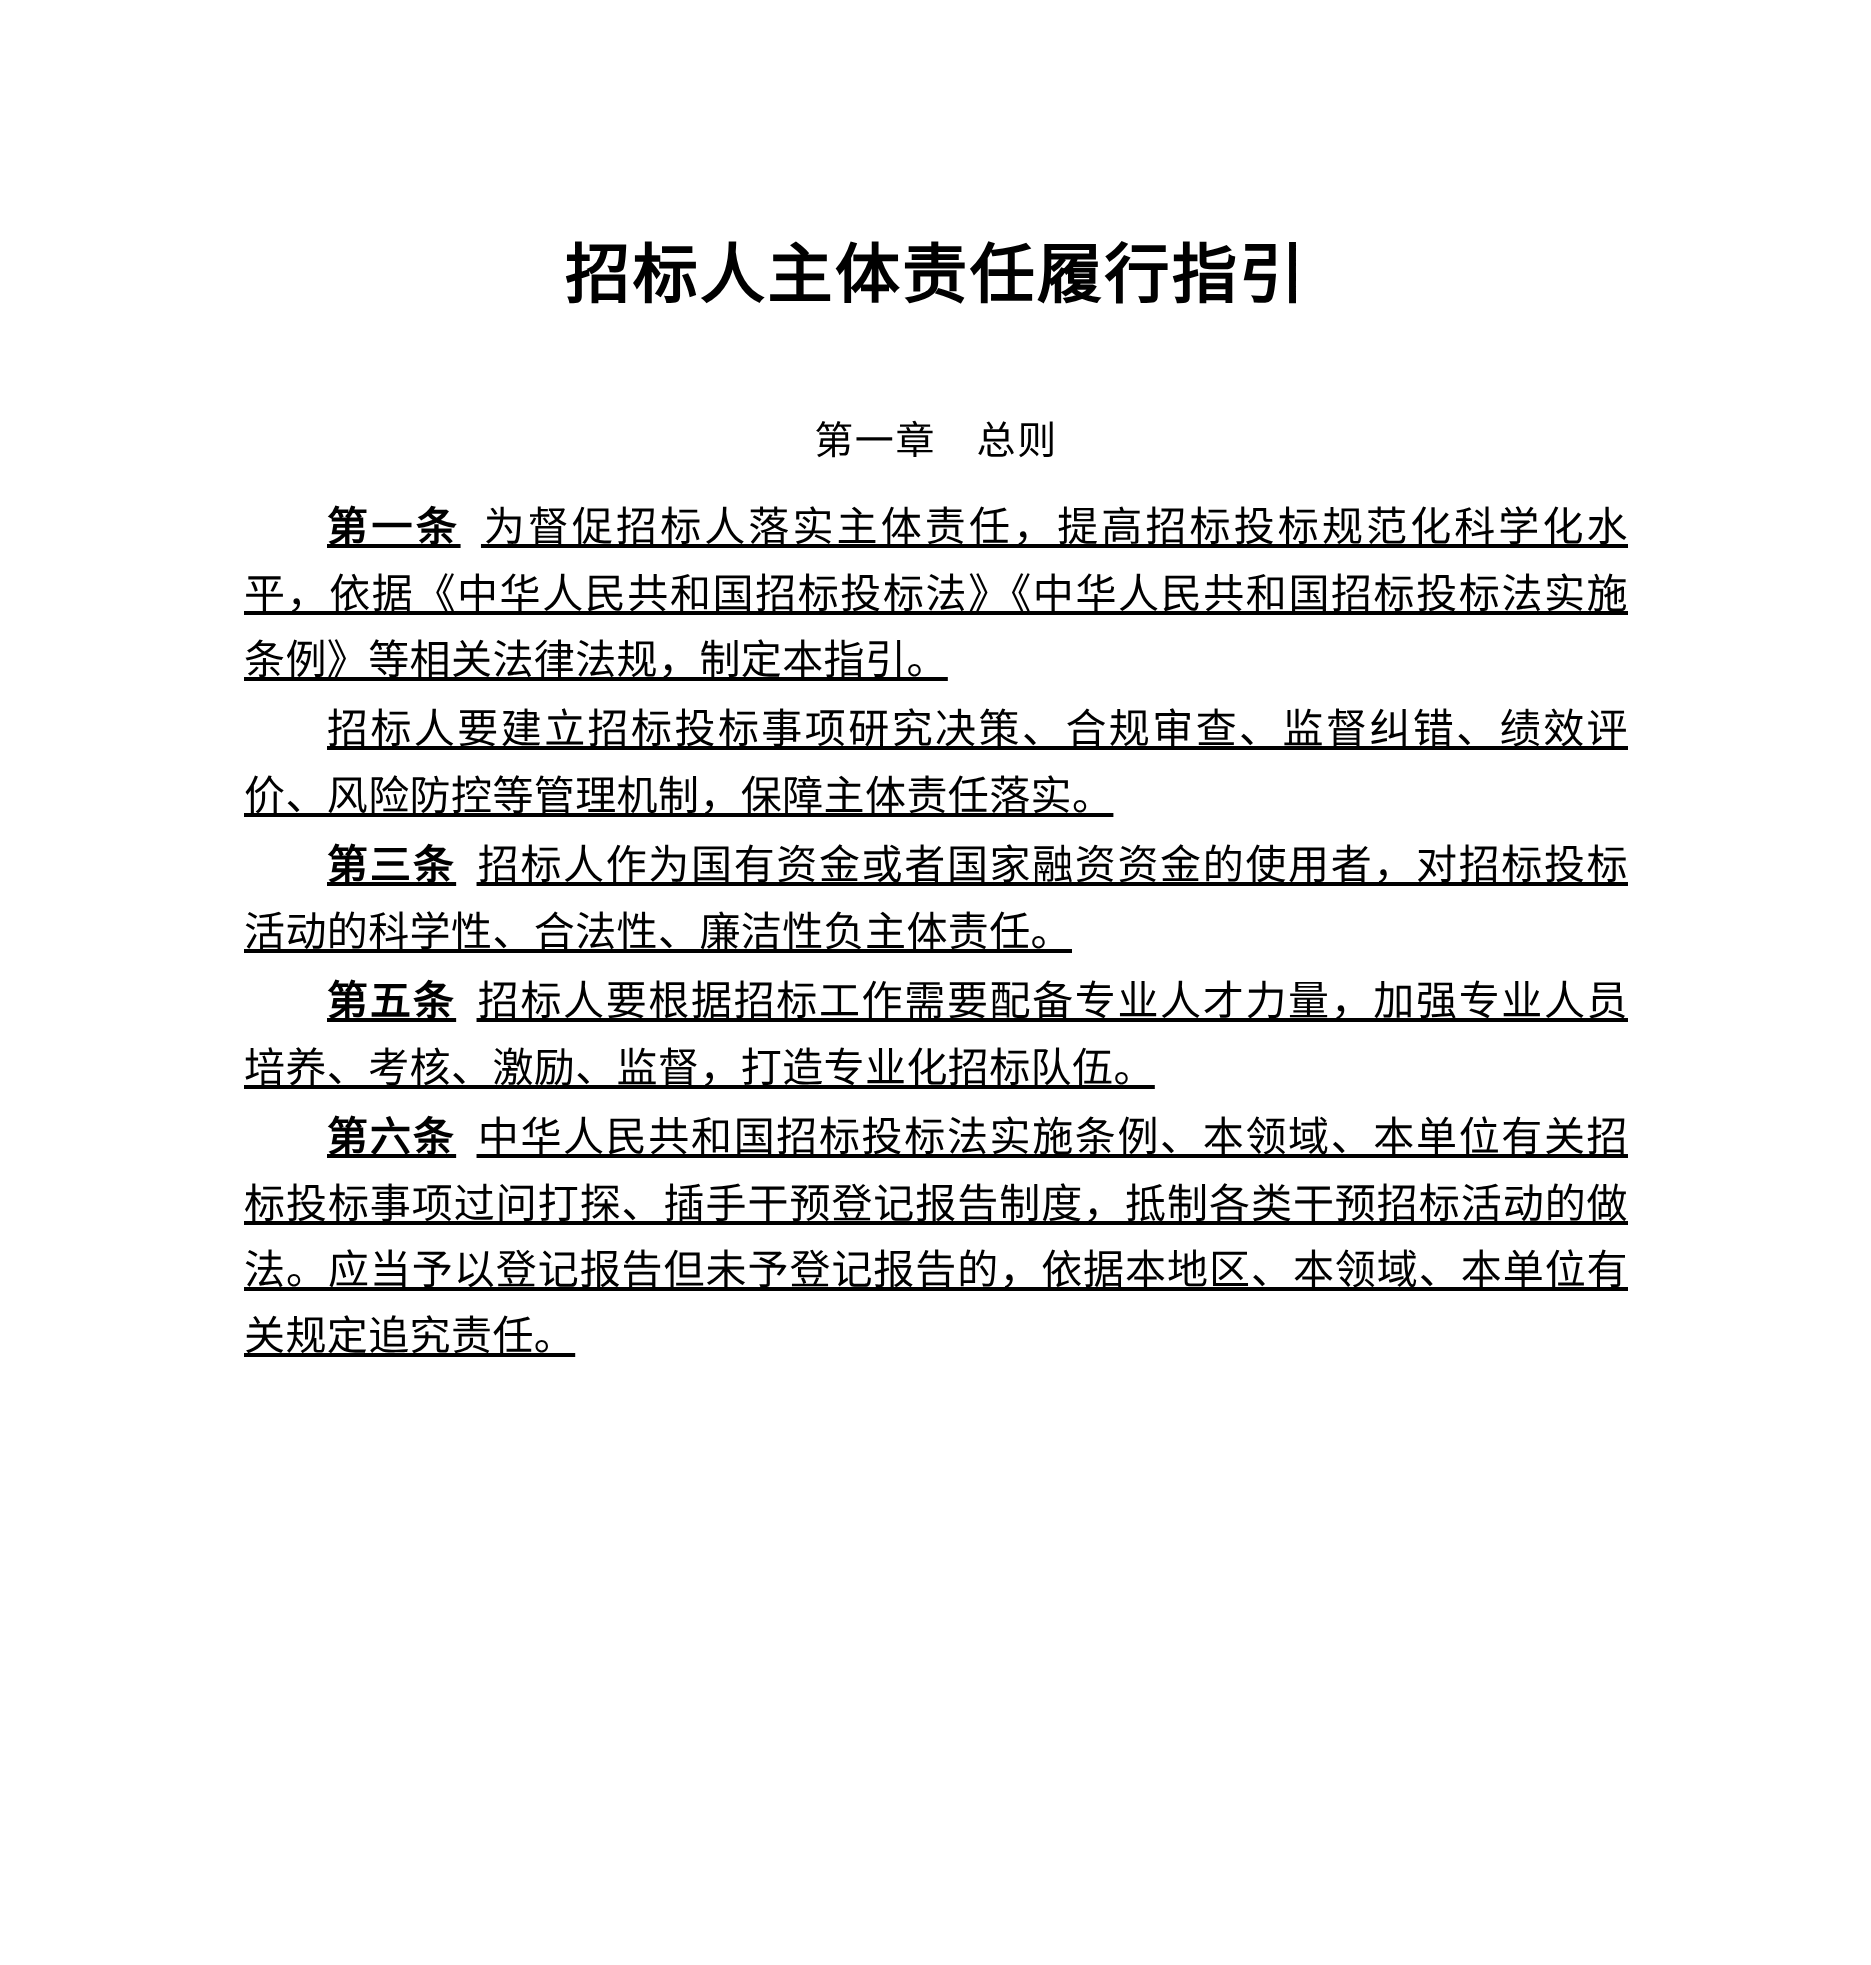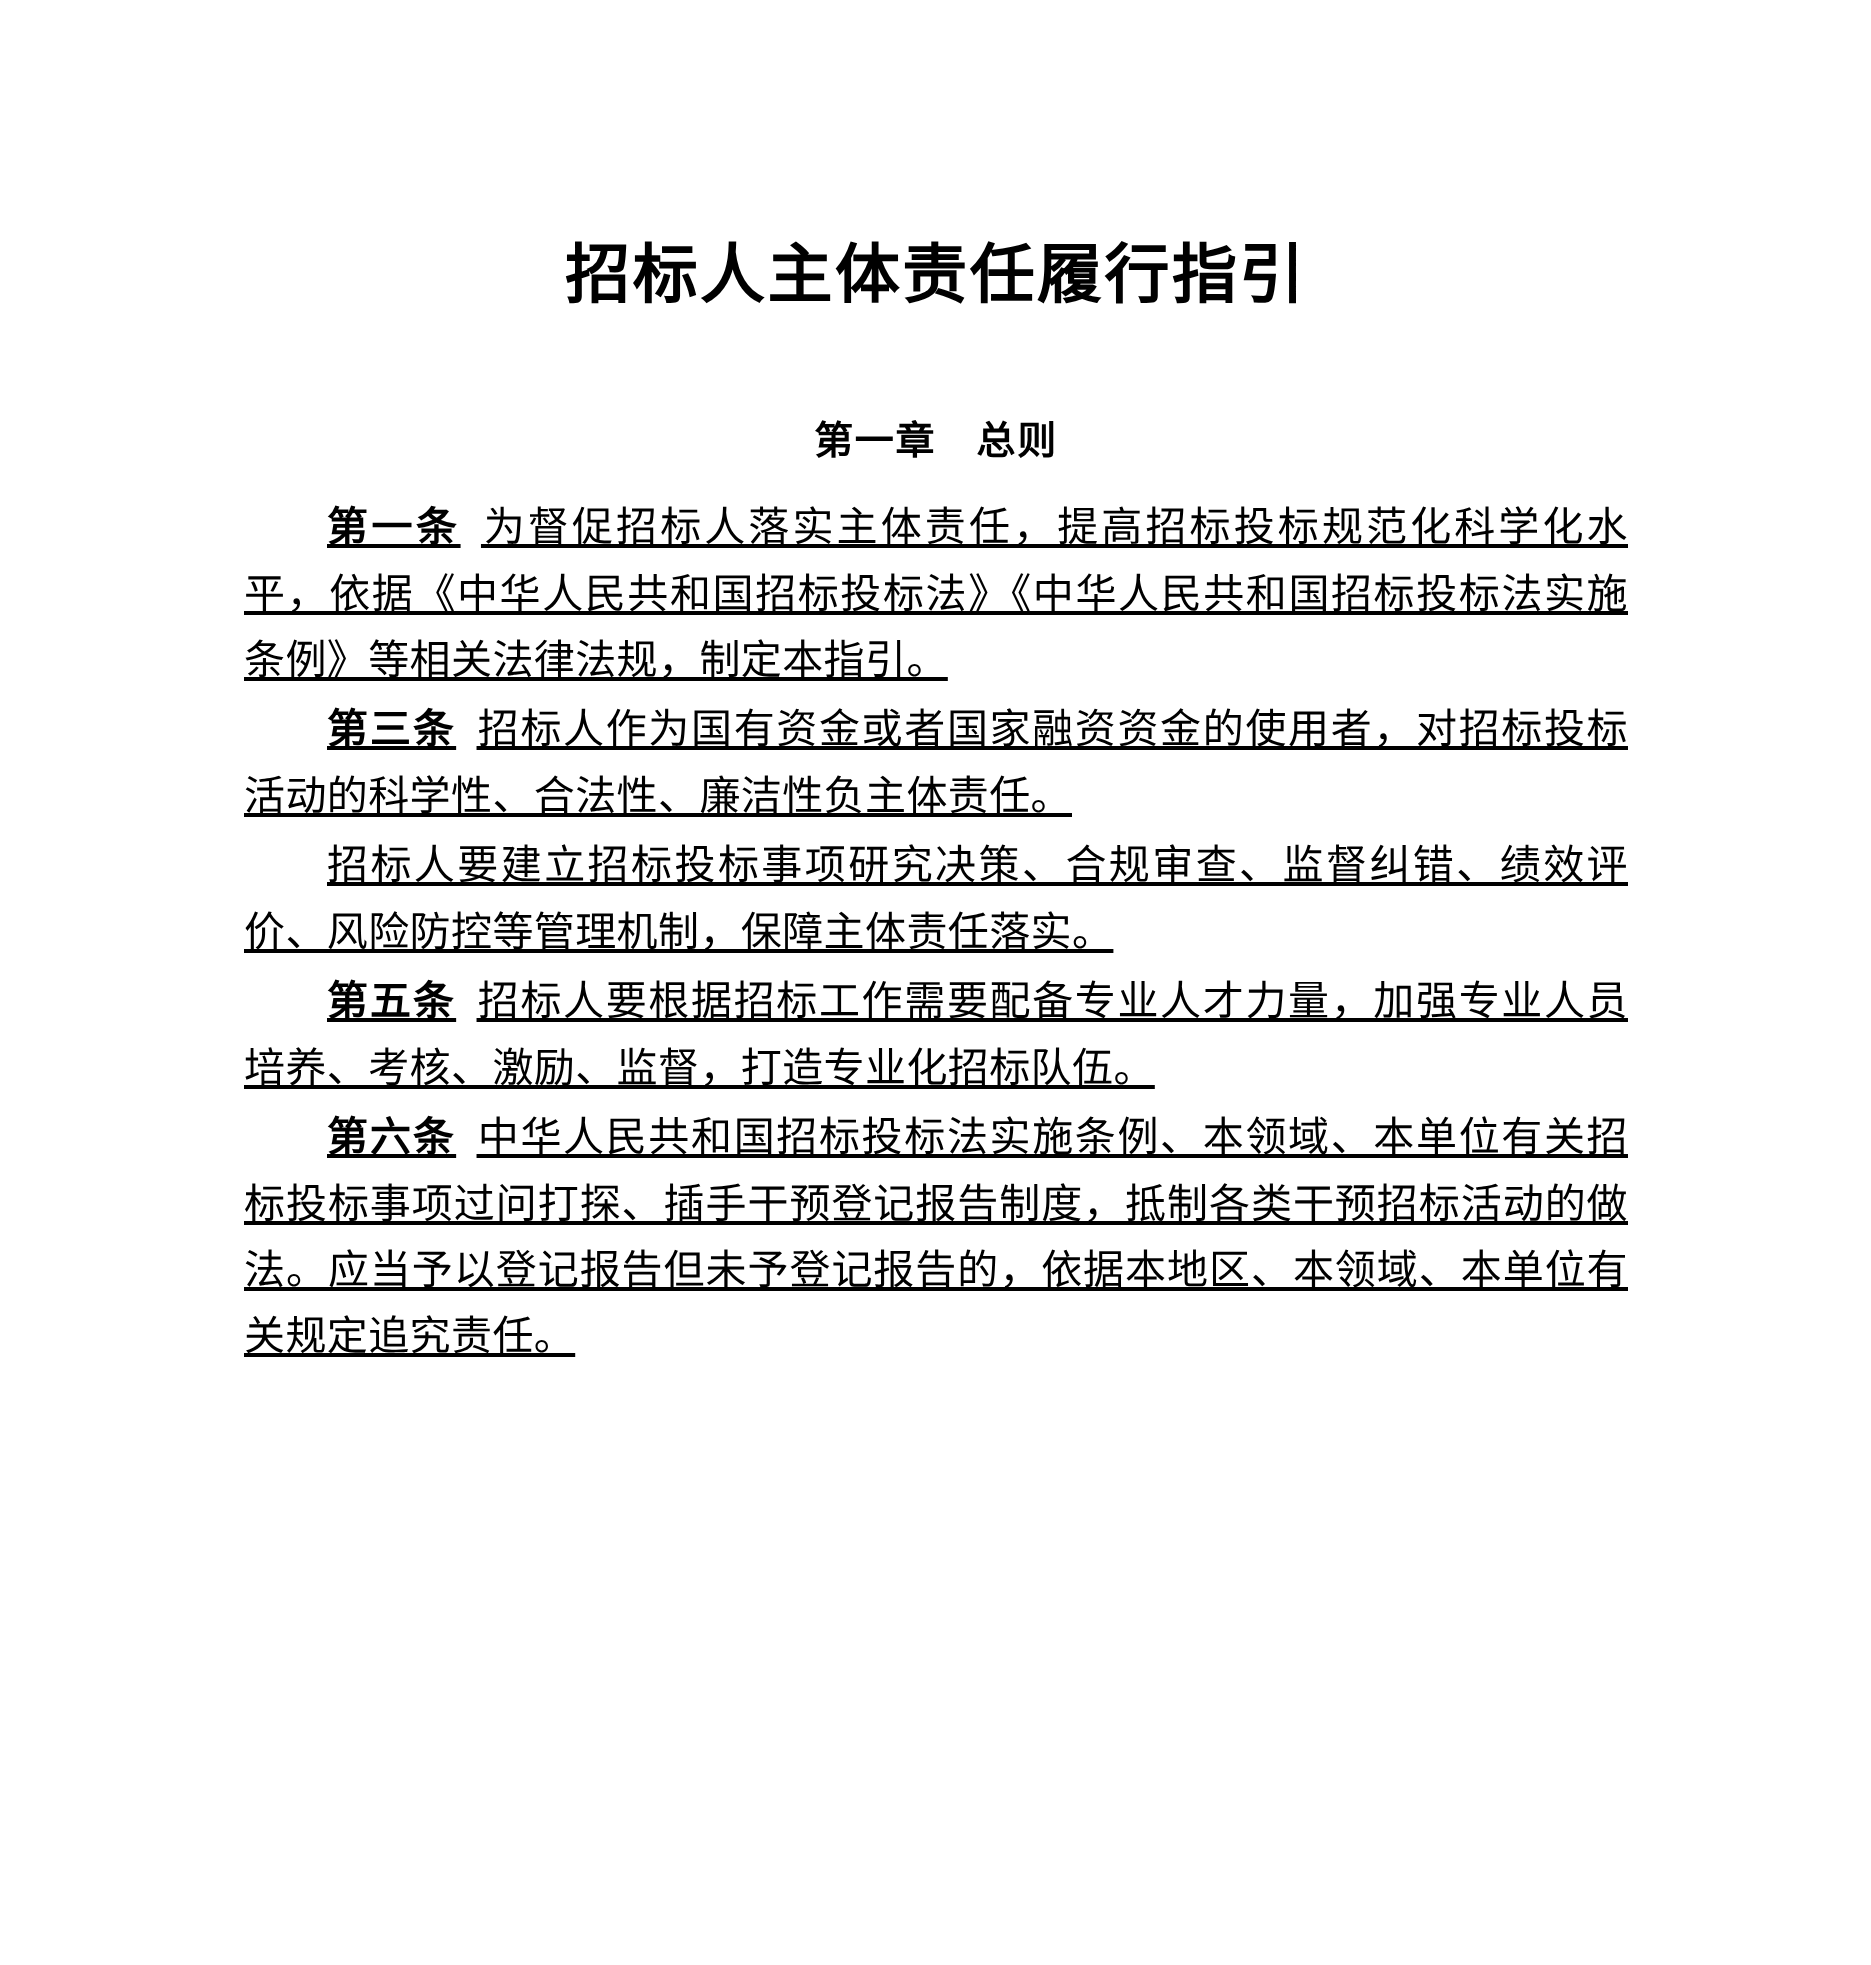--- a/index.html
+++ b/index.html
@@ -24,21 +24,21 @@
     text-align: center;
     font-size: 65px;
     font-weight: bold;
     letter-spacing: 2.4px;
     line-height: 1.2;
     margin: 0 0 98px 0;
   }
   .chapter-heading {
     text-align: center;
     font-size: 39px;
-    font-weight: bold;
+    font-weight: normal;
     letter-spacing: 1.6px;
     line-height: 1.5;
     margin: 0 0 23.6px 0;
   }
   .para {
     font-size: 41px;
     line-height: 1.62;
     text-align: justify;
     text-justify: inter-ideograph;
     margin: 0 0 3.1px 0;
@@ -63,25 +63,25 @@
   <h1 class="doc-title">招标人主体责任履行指引</h1>
 
   <div class="chapter-heading">第一章　总则</div>
 
   <p class="para">
     <span class="art-label">第一条</span><span class="art-gap"></span><span>为督促招标人落实主体责任，提高招标投标规范化科学化水平，依据《中华人民共和国招标投标法》《中华人民共和国招标投标法实施条例》等相关法律法规，制定本指引。</span>
   </p>
 
 
   <p class="para">
-    <span class="art-label">第三条</span><span class="art-gap"></span><span>招标人作为国有资金或者国家融资资金的使用者，对招标投标活动的科学性、合法性、廉洁性负主体责任。</span>
+    <span>招标人要建立招标投标事项研究决策、合规审查、监督纠错、绩效评价、风险防控等管理机制，保障主体责任落实。</span>
   </p>
 
   <p class="para">
-    <span>招标人要建立招标投标事项研究决策、合规审查、监督纠错、绩效评价、风险防控等管理机制，保障主体责任落实。</span>
+    <span class="art-label">第三条</span><span class="art-gap"></span><span>招标人作为国有资金或者国家融资资金的使用者，对招标投标活动的科学性、合法性、廉洁性负主体责任。</span>
   </p>
 
 
   <p class="para">
     <span class="art-label">第五条</span><span class="art-gap"></span><span>招标人要根据招标工作需要配备专业人才力量，加强专业人员培养、考核、激励、监督，打造专业化招标队伍。</span>
   </p>
 
   <p class="para">
     <span class="art-label">第六条</span><span class="art-gap"></span><span>中华人民共和国招标投标法实施条例、本领域、本单位有关招标投标事项过问打探、插手干预登记报告制度，抵制各类干预招标活动的做法。应当予以登记报告但未予登记报告的，依据本地区、本领域、本单位有关规定追究责任。</span>
   </p>

